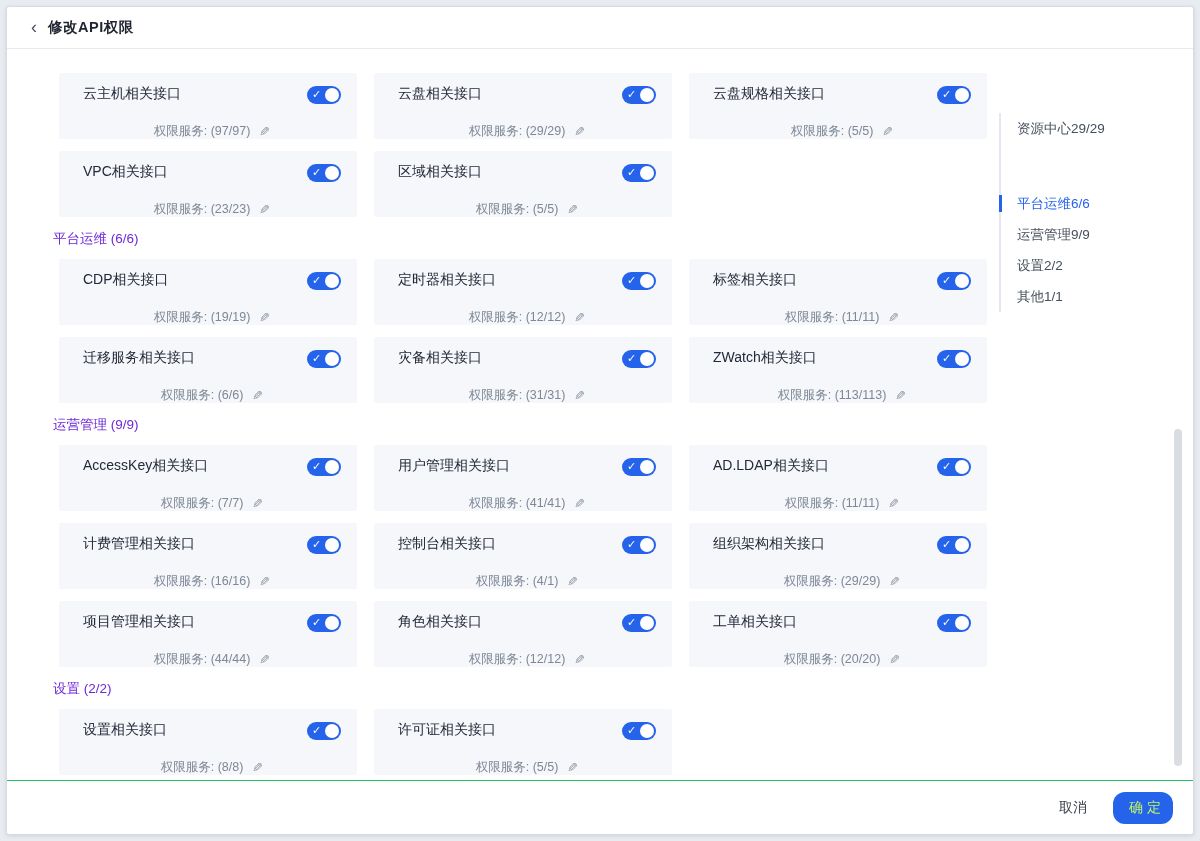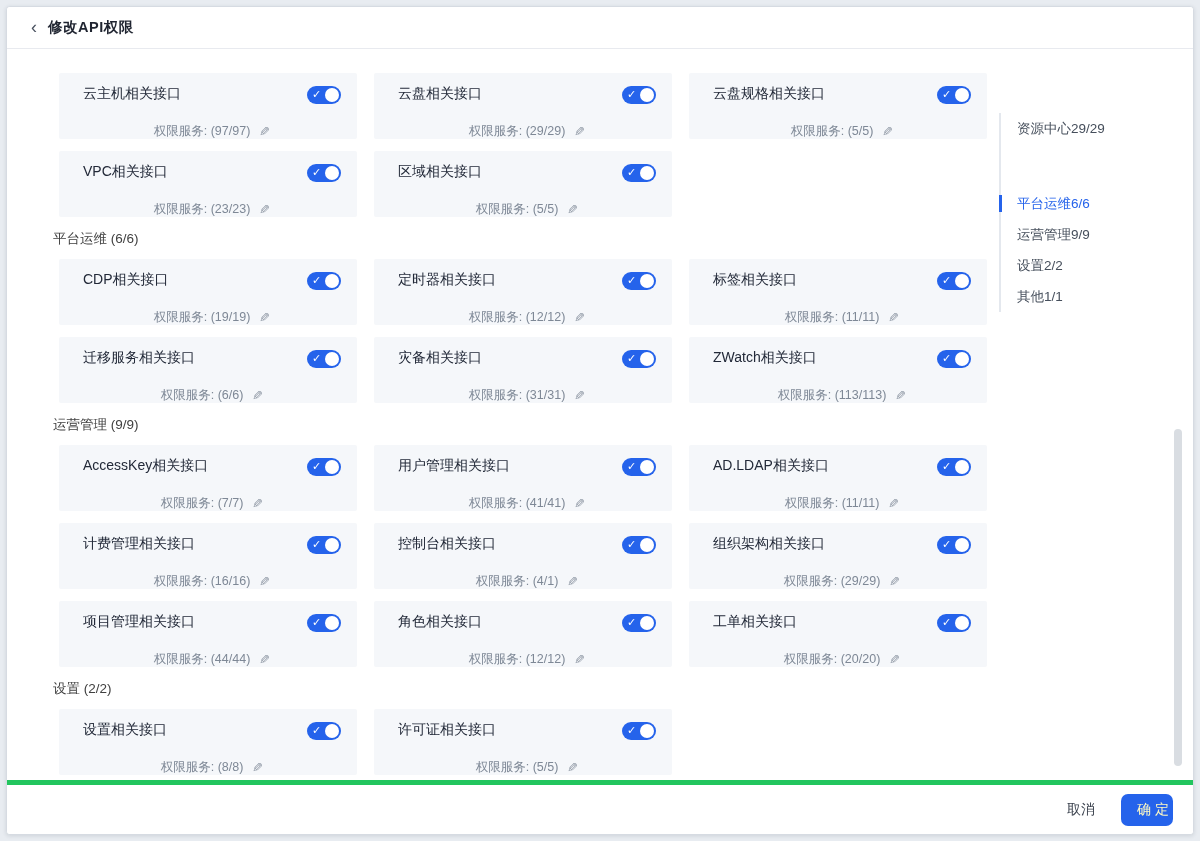--- a/index.html
+++ b/index.html
@@ -23,21 +23,21 @@
   }
   .back { font-size:18px; color:#4a5260; line-height:1; margin-right:11px; cursor:pointer; font-weight:400; transform:translateY(-1px); }
   .hdr-title { font-size:14.5px; font-weight:700; color:#1f2430; letter-spacing:.5px; }
   
   .bodywrap { position:relative; flex:1 1 auto; overflow:hidden; background:#fff; }
   .content { position:absolute; left:0; top:0; right:0; padding:24px 0 0 46px; }
   .grid {
     display:grid; grid-template-columns:repeat(3,298px);
     column-gap:17px; row-gap:12px; margin-left:6px;
   }
-  .group-header { font-size:13.5px; color:#404040; margin:13px 0 11px 0; font-weight:400; }
+  .group-header { font-size:13.5px; color:#6d28d9; margin:13px 0 11px 0; font-weight:400; }
   .card {
     height:66px; background:#f5f7fa; border-radius:2px;
     padding:12px 16px 0 24px; position:relative;
   }
   .card-title { font-size:14px; color:#222938; }
   .card-sub { margin-top:20px; font-size:12.5px; color:#7e8896; display:flex; align-items:center; gap:9px;justify-content:center; }
   .edit-icon { font-size:13px; color:#8a93a0; cursor:pointer; transform:scaleX(-1) rotate(0deg); display:inline-block; }
   .toggle {
     position:absolute; right:16px; top:13px;
     width:34px; height:18px; border-radius:10px; background:#2563eb; cursor:pointer;
@@ -57,27 +57,27 @@
   .sidenav-item.active::before {
     content:''; position:absolute; left:-2px; top:7px; width:3px; height:17px; background:#2563eb;
   }
   
   .scroll-thumb {
     position:absolute; right:11px; top:380px; width:8px; height:337px;
     background:#d9dde2; border-radius:4px; cursor:pointer;
   }
   
   .ftr {
-    height:54px; flex:0 0 54px; border-top:5px solid #22c55e; background:#fff;
+    height:54px; flex:0 0 54px; border-top:1px solid #22c55e; background:#fff;
     display:flex; align-items:center; justify-content:flex-end; padding-right:20px; gap:26px;
   }
   .btn-cancel { font-size:14px; color:#3a414d; cursor:pointer; }
   .btn-confirm {
-    background:#2563eb; color:#fef9c3; font-size:14px; letter-spacing:4px;
-    padding:7px 0 7px 16px; border-radius:7px; border:none; cursor:pointer;
+    background:#2563eb; color:#bef264; font-size:14px; letter-spacing:4px;
+    padding:7px 8px 7px 16px; border-radius:12px; border:none; cursor:pointer;
     font-family:inherit;
   }
 </style>
 </head>
 <body>
 
 <div class="window">
 
   <div class="hdr">
     <span class="back">‹</span>

